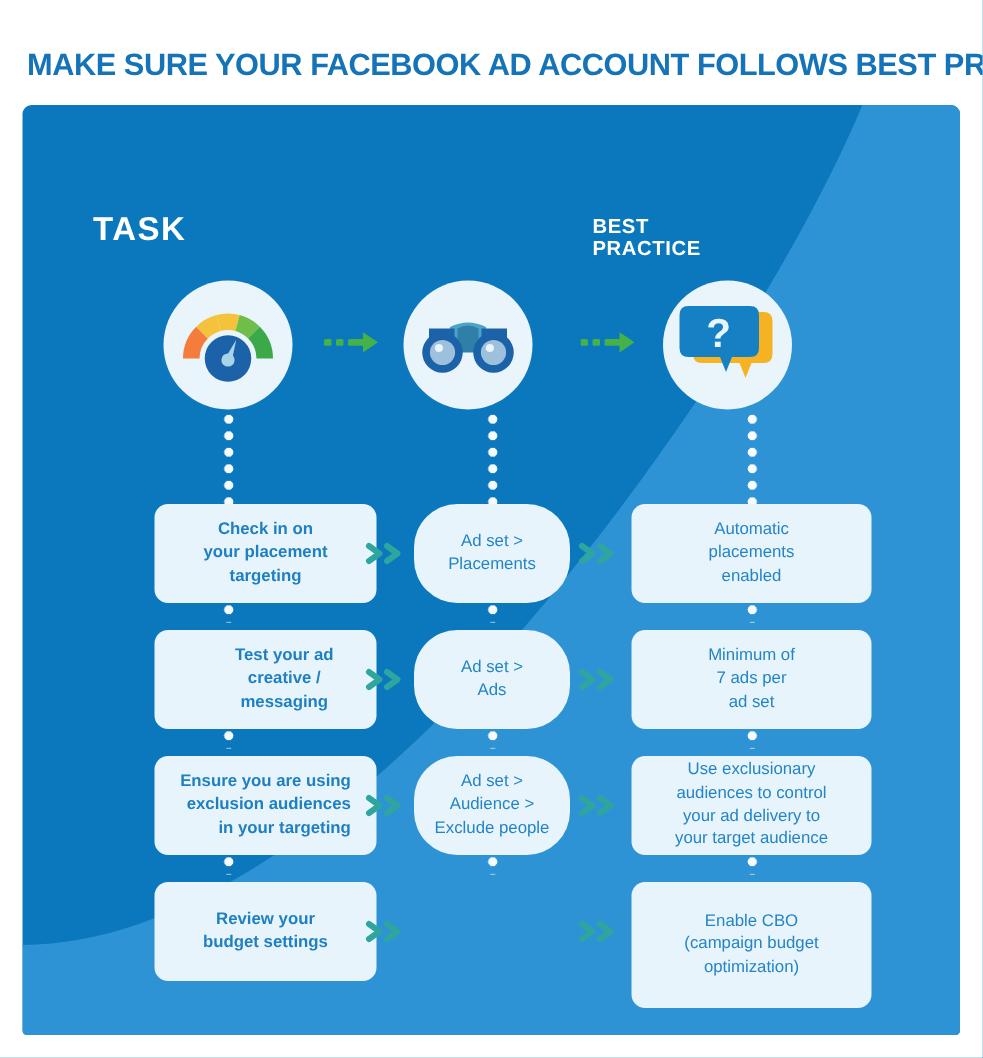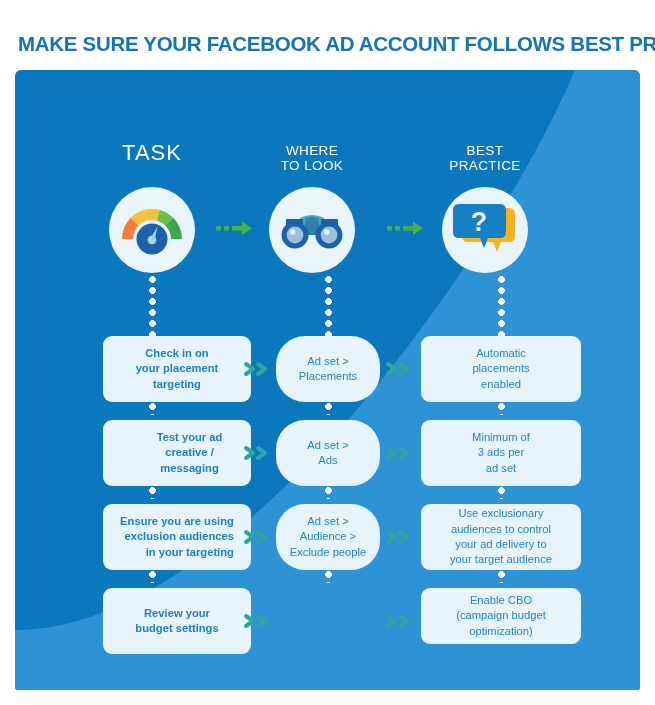--- a/index.html
+++ b/index.html
@@ -46,23 +46,22 @@
     left: 0;
     top: 0;
     width: 100%;
     height: 100%;
     pointer-events: none;
   }
 
   
   .col-head {
     position: absolute;
-    text-align: center;
     color: #ffffff;
-    font-weight: normal;
+    font-weight: bold;
     line-height: 1.12;
     letter-spacing: 0.4px;
   }
   .col-head.c0 { left: 47px;  top: 71px;  width: 180px; font-size: 22px; letter-spacing: 1px;}
   .col-head.c1 { left: 207px; top: 73px;  width: 180px; font-size: 13.5px; }
   .col-head.c2 { left: 380px; top: 73px;  width: 180px; font-size: 13.5px; }
 
   
   .icon-circle {
     position: absolute;
@@ -133,24 +132,20 @@
 <div class="title">MAKE SURE YOUR FACEBOOK AD ACCOUNT FOLLOWS BEST PRACTICES</div>
 
 <div class="panel">
 
   <svg class="swoosh" viewBox="0 0 625 620" preserveAspectRatio="none">
     <path d="M625 0 L625 620 L0 620 L0 560 C120 560 250 450 350 330 C440 222 520 95 560 0 Z" fill="#2E93D4"></path>
   </svg>
 
   <div class="col-head c0">
     <span class="txt" style="white-space:pre-line">TASK</span>
-  </div>
-  <div class="col-head c1">
-    <span class="txt" style="white-space:pre-line">WHERE
-TO LOOK</span>
   </div>
   <div class="col-head c2">
     <span class="txt" style="white-space:pre-line">BEST
 PRACTICE</span>
   </div>
 
   <div class="icon-circle c0">
     <svg width="86" height="86" viewBox="0 0 86 86">
       <g transform="translate(43,52)">
         <path d="M-30 0 A30 30 0 0 1 -21.2 -21.2 L-13.4 -13.4 A19 19 0 0 0 -19 0 Z" fill="#F47C3C"></path>
@@ -280,21 +275,21 @@
   <div class="chev x1" style="top:374px;">
     <svg width="30" height="18" viewBox="0 0 30 18">
         <g fill="none" stroke="#2FA5A0" stroke-width="4" stroke-linecap="round" stroke-linejoin="round">
           <polyline points="3,4 10,9 3,14"></polyline>
           <polyline points="15,4 22,9 15,14"></polyline>
         </g>
       </svg>
   </div>
   <div class="cell col2" style="top:350px; height:66px;">
     <span class="txt">Minimum of
-3 ads per
+7 ads per
 ad set</span>
   </div>
 
   <div class="cell col0" style="top:434px; height:66px;text-align:right;">
     <span class="txt">Ensure you are using
 exclusion audiences
 in your targeting</span>
   </div>
   <div class="chev x0" style="top:458px;">
     <svg width="30" height="18" viewBox="0 0 30 18">
@@ -337,19 +332,19 @@
       </svg>
   </div>
   <div class="chev x1" style="top:542px;">
     <svg width="30" height="18" viewBox="0 0 30 18">
         <g fill="none" stroke="#2FA5A0" stroke-width="4" stroke-linecap="round" stroke-linejoin="round">
           <polyline points="3,4 10,9 3,14"></polyline>
           <polyline points="15,4 22,9 15,14"></polyline>
         </g>
       </svg>
   </div>
-  <div class="cell col2" style="top:518px; height:56px;">
+  <div class="cell col2" style="top:518px; height:84px;">
     <span class="txt">Enable CBO
 (campaign budget
 optimization)</span>
   </div>
 
 </div>
 
 </body></html>

